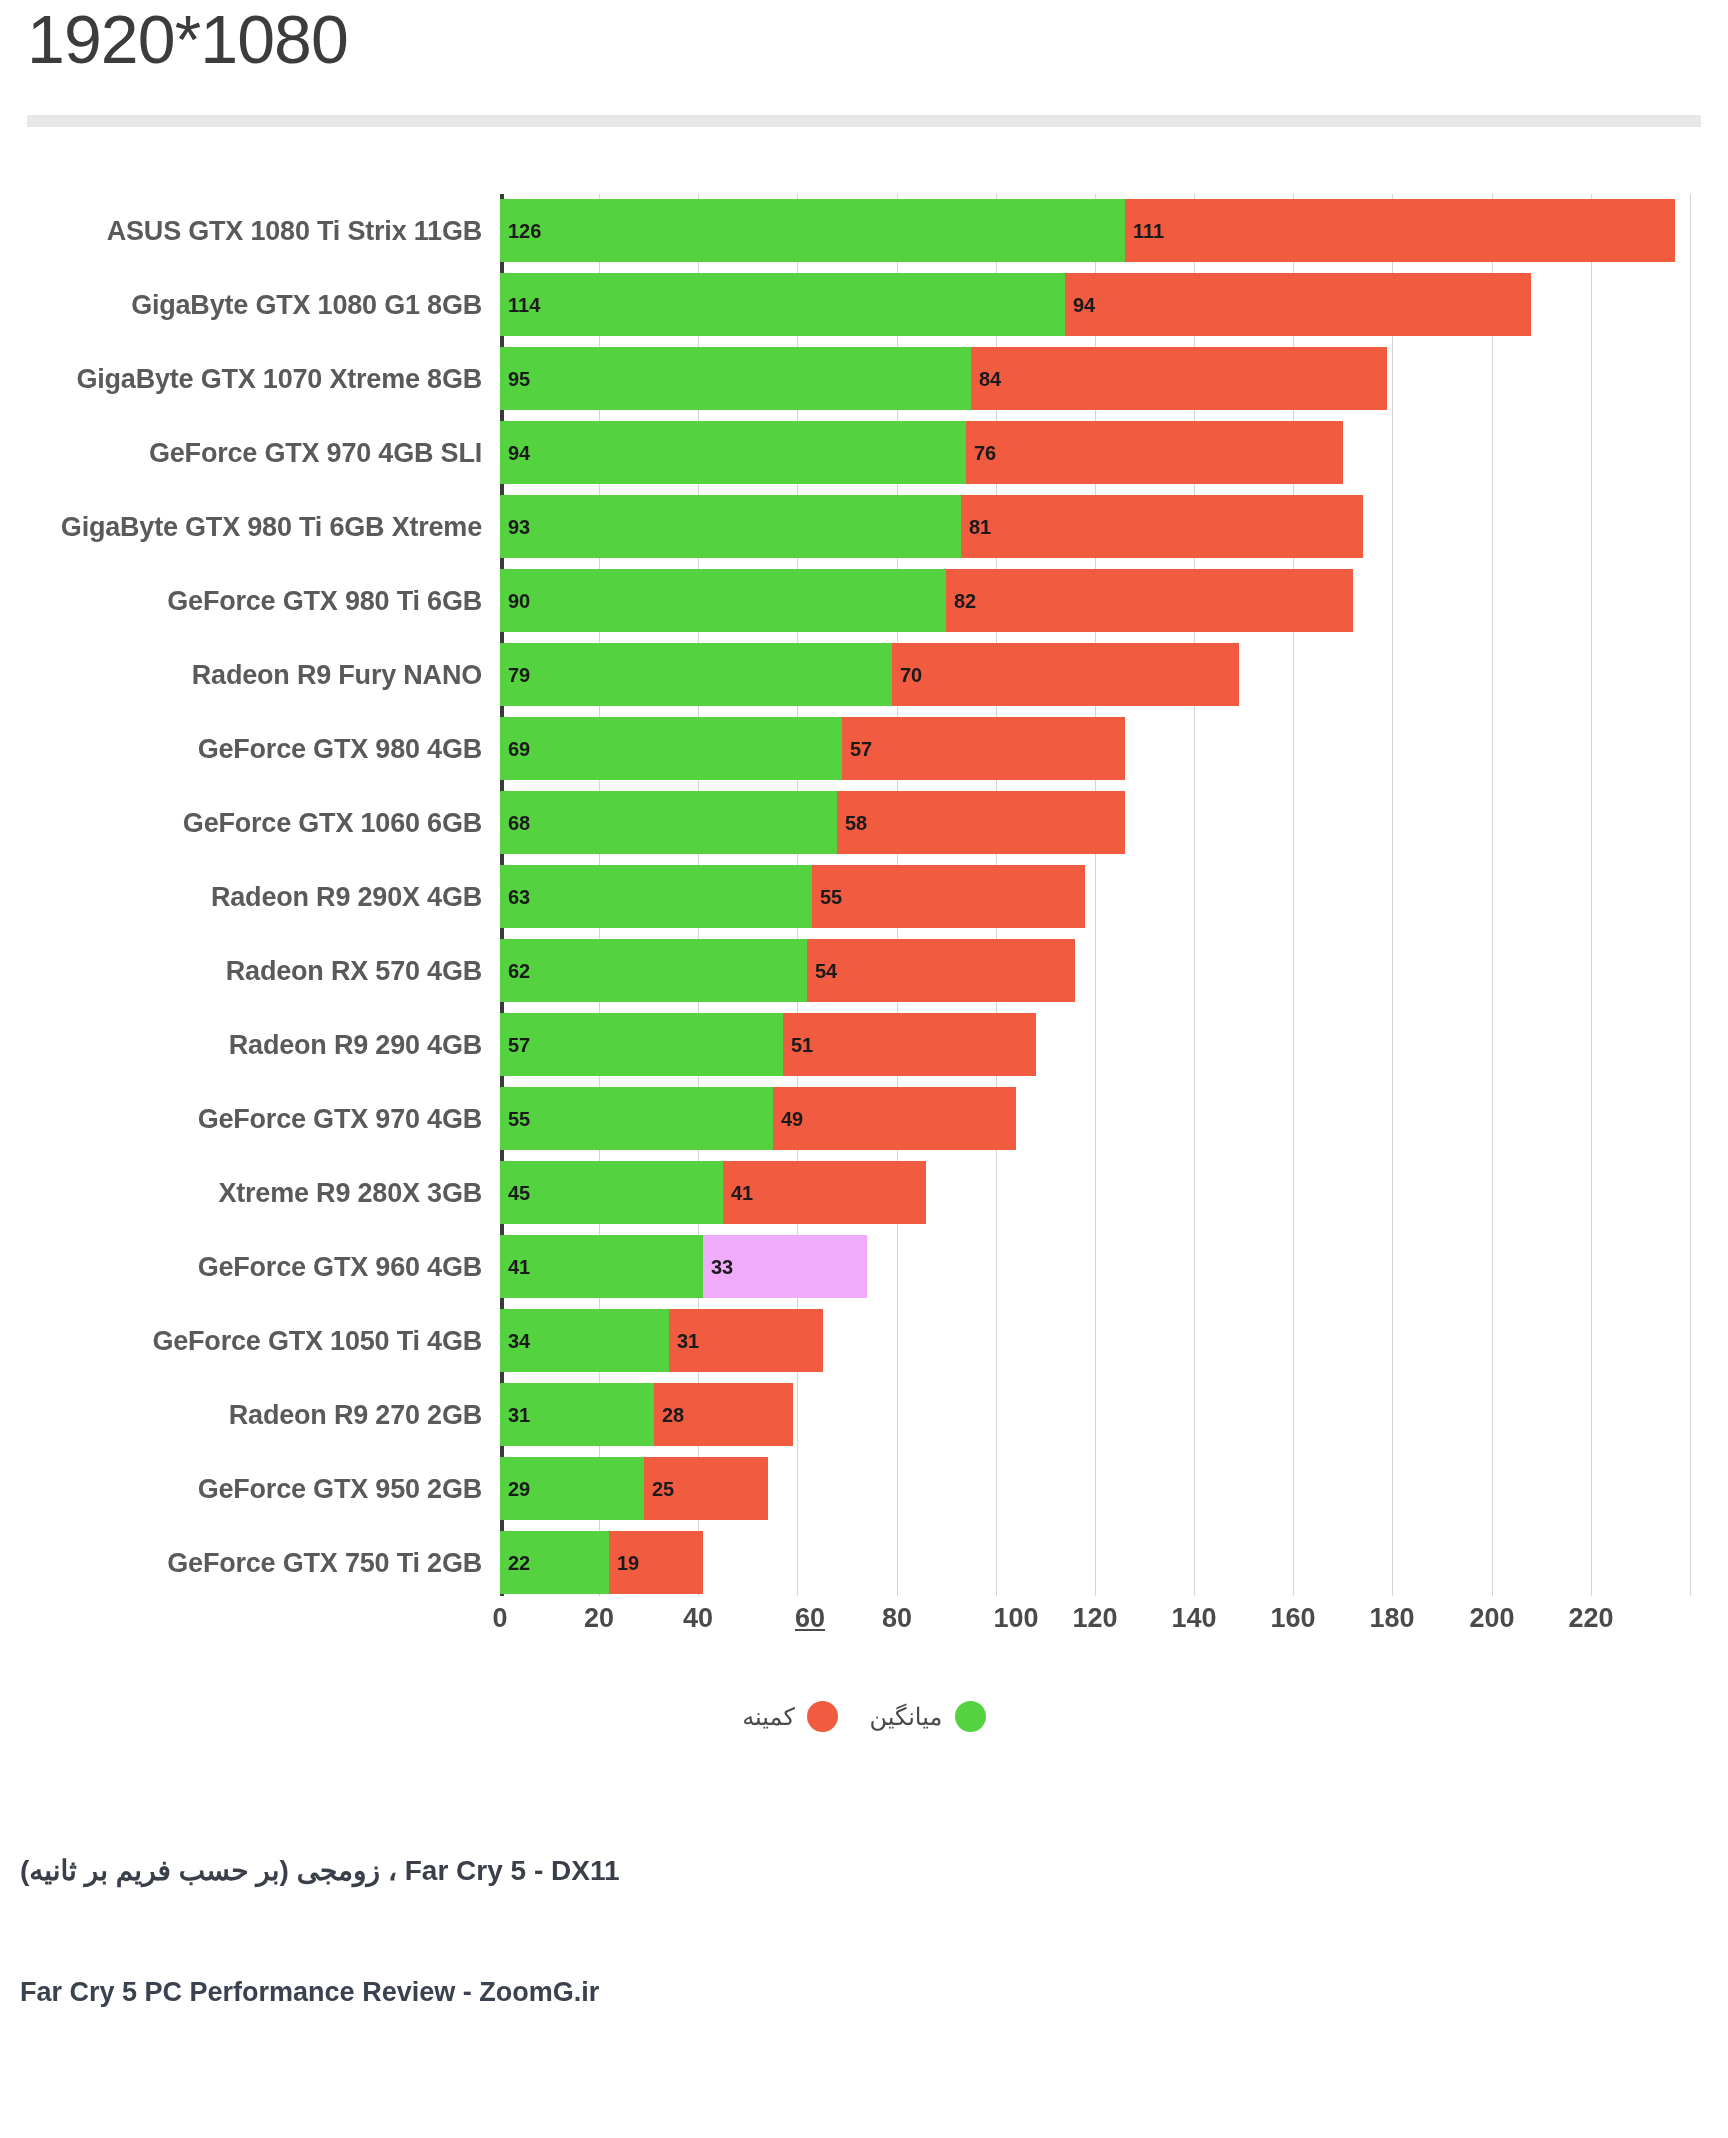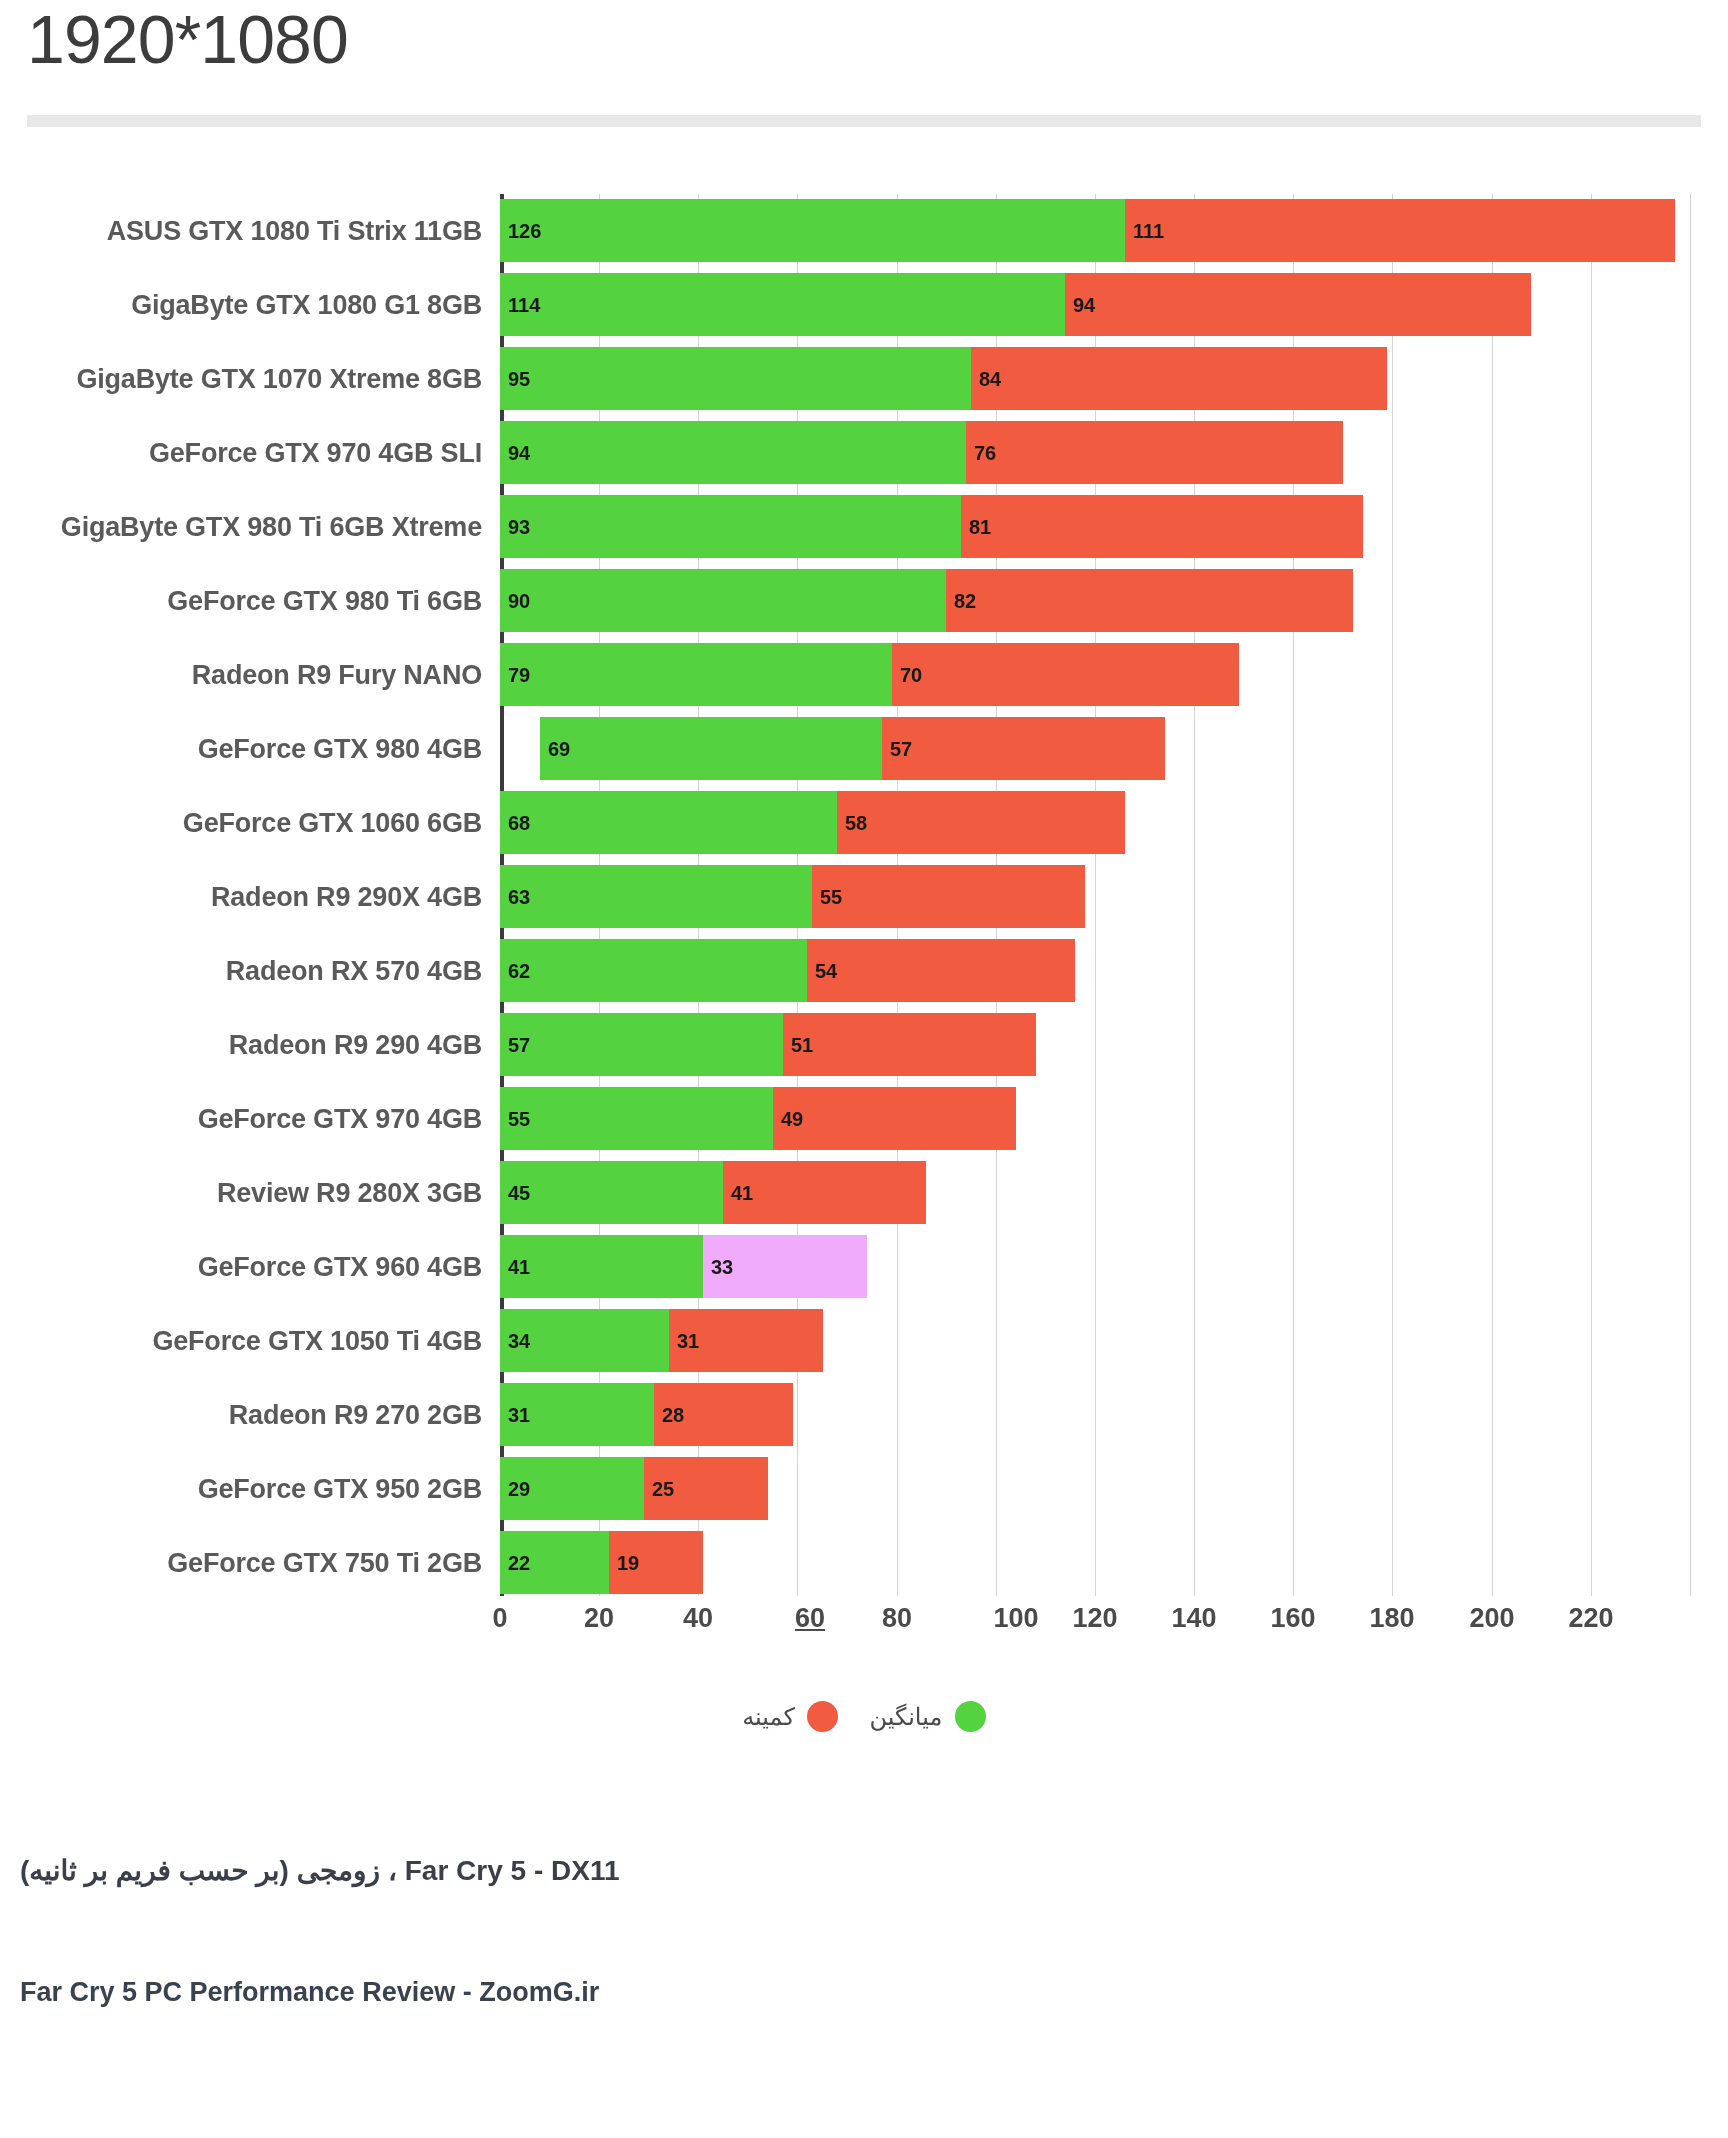--- a/index.html
+++ b/index.html
@@ -301,21 +301,21 @@
               <div class="seg seg-min" style="width: 347px; background: rgb(241, 91, 64);">
                 <span class="seg-val">70</span>
               </div>
             </div>
           </div>
         </div>
         <div class="row">
           <div class="row-label">GeForce GTX 980 4GB</div>
           <div class="row-track">
             <div class="bar-wrap">
-              <div class="seg seg-avg" style="width: 342px; background: rgb(85, 210, 63); margin-left: 40px;">
+              <div class="seg seg-avg" style="width: 342px; background: rgb(85, 210, 63);">
                 <span class="seg-val">69</span>
               </div>
               <div class="seg seg-min" style="width: 283px; background: rgb(241, 91, 64);">
                 <span class="seg-val">57</span>
               </div>
             </div>
           </div>
         </div>
         <div class="row">
           <div class="row-label">GeForce GTX 1060 6GB</div>
@@ -376,21 +376,21 @@
               <div class="seg seg-avg" style="width: 273px; background: rgb(85, 210, 63);">
                 <span class="seg-val">55</span>
               </div>
               <div class="seg seg-min" style="width: 243px; background: rgb(241, 91, 64);">
                 <span class="seg-val">49</span>
               </div>
             </div>
           </div>
         </div>
         <div class="row">
-          <div class="row-label">Review R9 280X 3GB</div>
+          <div class="row-label">Xtreme R9 280X 3GB</div>
           <div class="row-track">
             <div class="bar-wrap">
               <div class="seg seg-avg" style="width: 223px; background: rgb(85, 210, 63);">
                 <span class="seg-val">45</span>
               </div>
               <div class="seg seg-min" style="width: 203px; background: rgb(241, 91, 64);">
                 <span class="seg-val">41</span>
               </div>
             </div>
           </div>

